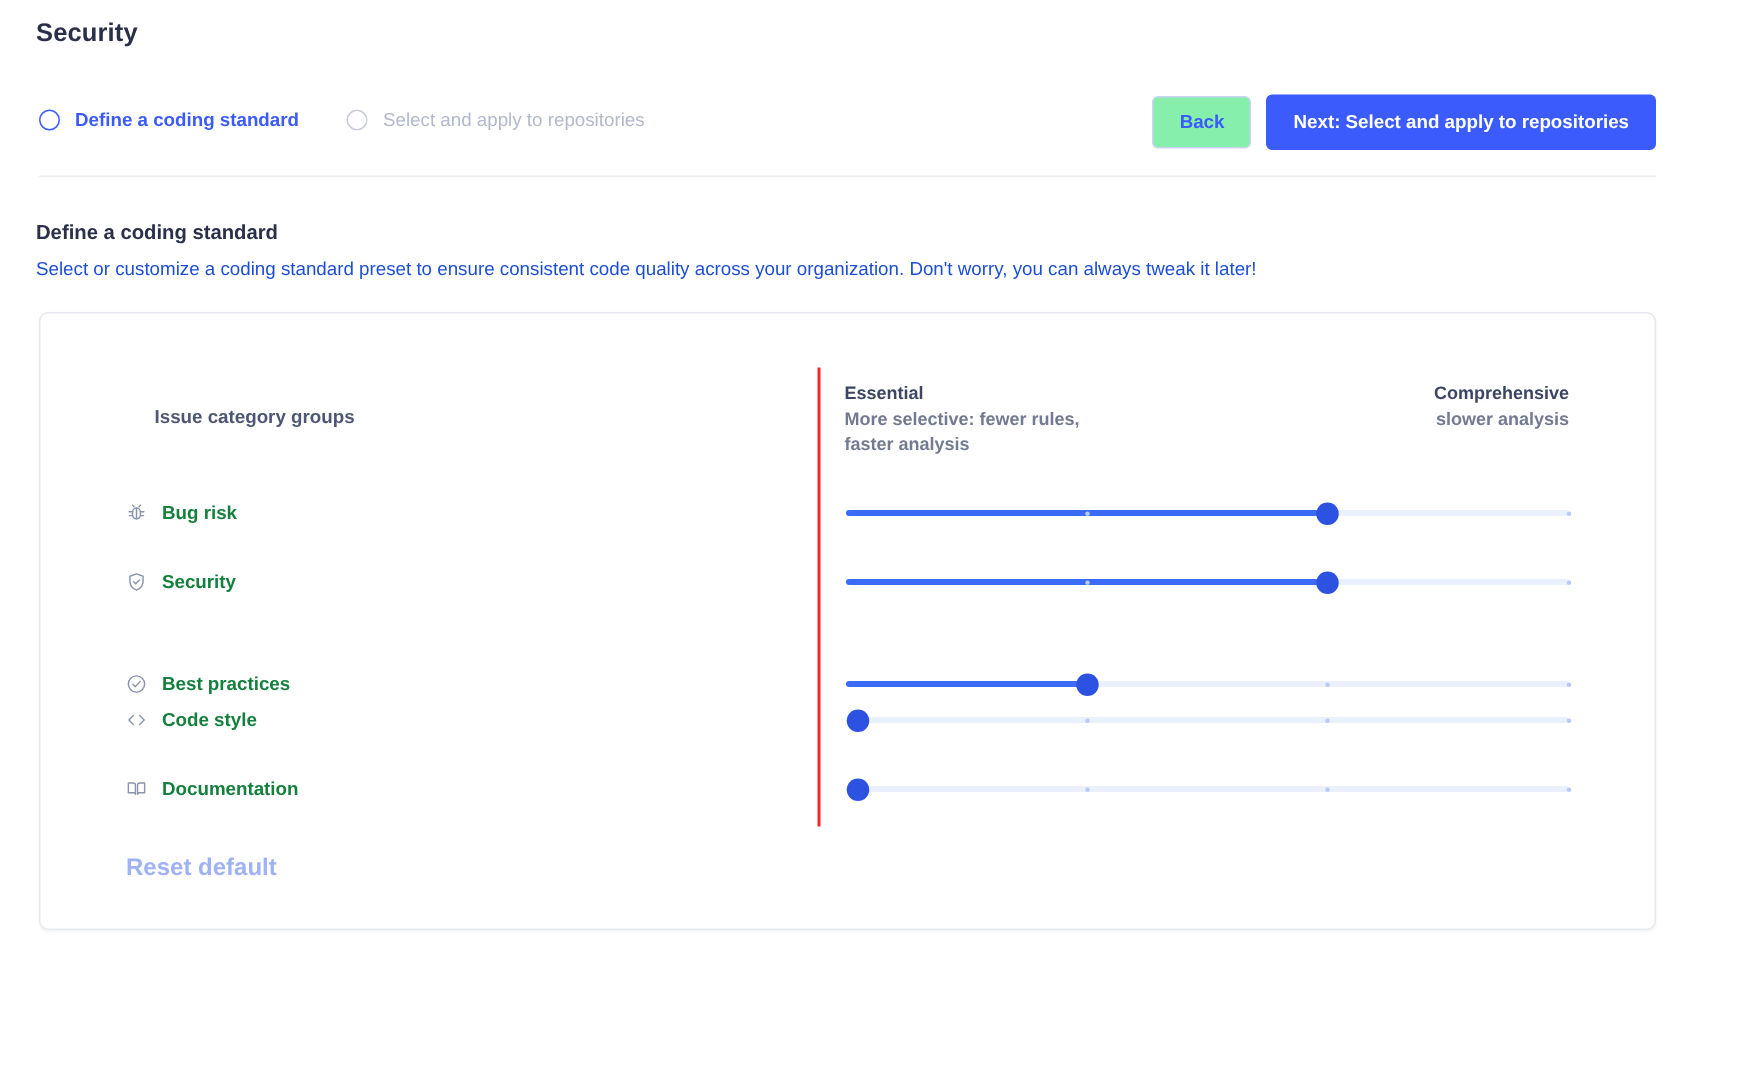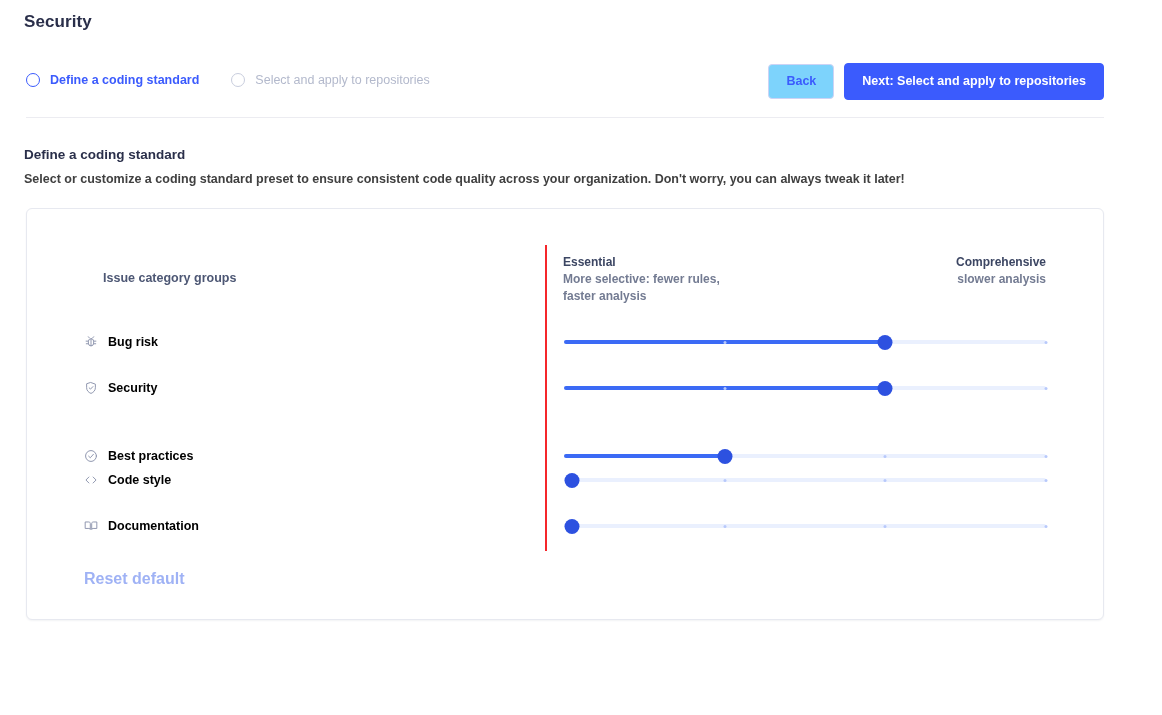--- a/index.html
+++ b/index.html
@@ -34,41 +34,41 @@
   .step.inactive .step-label { color: #b3b9cc; font-weight: 400; }
 
   .actions { position: absolute; right: 58px; top: 3px; display: flex; align-items: center; gap: 10px; }
   .btn {
     font-family: "Liberation Sans", sans-serif;
     font-size: 12.5px; font-weight: 700;
     border-radius: 4px; cursor: pointer; white-space: nowrap;
     line-height: 1;
   }
   .btn-back {
-    background: #7dd3fc; color: #3b5bfd;
+    background: #86efac; color: #3b5bfd;
     border: 1px solid #ccd3f5; padding: 10px 17px;
   }
   .btn-next {
     background: #3b5bfd; color: #ffffff; border: 1px solid #3b5bfd;
     padding: 11px 17px;
   }
 
   .divider {
     position: absolute; left: 26px; top: 117px; width: 1078px; height: 1px;
     background: #ececf1;
   }
 
   
   .section-title {
     position: absolute; left: 24px; top: 147px;
     font-size: 13.5px; font-weight: 700; color: #2a2f4a;
   }
   .section-desc {
     position: absolute; left: 24px; top: 172px;
-    font-size: 12.5px; color: #404040; font-weight: 700;
+    font-size: 12.5px; color: #1d4ed8; font-weight: 400;
   }
 
   
   .card {
     position: absolute; left: 26px; top: 208px;
     width: 1078px; height: 412px;
     background: #ffffff;
     border: 1px solid #e7e9f0;
     border-radius: 6px;
     box-shadow: 0 1px 2px rgba(40,50,90,0.06);
@@ -96,21 +96,21 @@
   .legend-sub { font-size: 12px; font-weight: 700; color: #737b92; line-height: 17px; }
 
   
   .row { position: absolute; left: 0; width: 1078px; height: 46px; }
   .row-label {
     position: absolute; left: 84px; top: 0;
     display: flex; align-items: center; gap: 10px; height: 18px;
   }
   .row-icon { width: 14px; height: 14px; flex: none; color: #8c94ad; display: block; }
   .row-icon svg { display: block; }
-  .row-name { font-size: 12.5px; font-weight: 700; color: #000000; white-space: nowrap; }
+  .row-name { font-size: 12.5px; font-weight: 700; color: #15803d; white-space: nowrap; }
 
   
   .slider {
     position: absolute; left: 564px; top: 0; width: 482px; height: 18px;
   }
   .track {
     position: absolute; left: 0; top: 7px; width: 482px; height: 4px;
     background: #eaf0fe; border-radius: 2px;
   }
   .track-fill {

